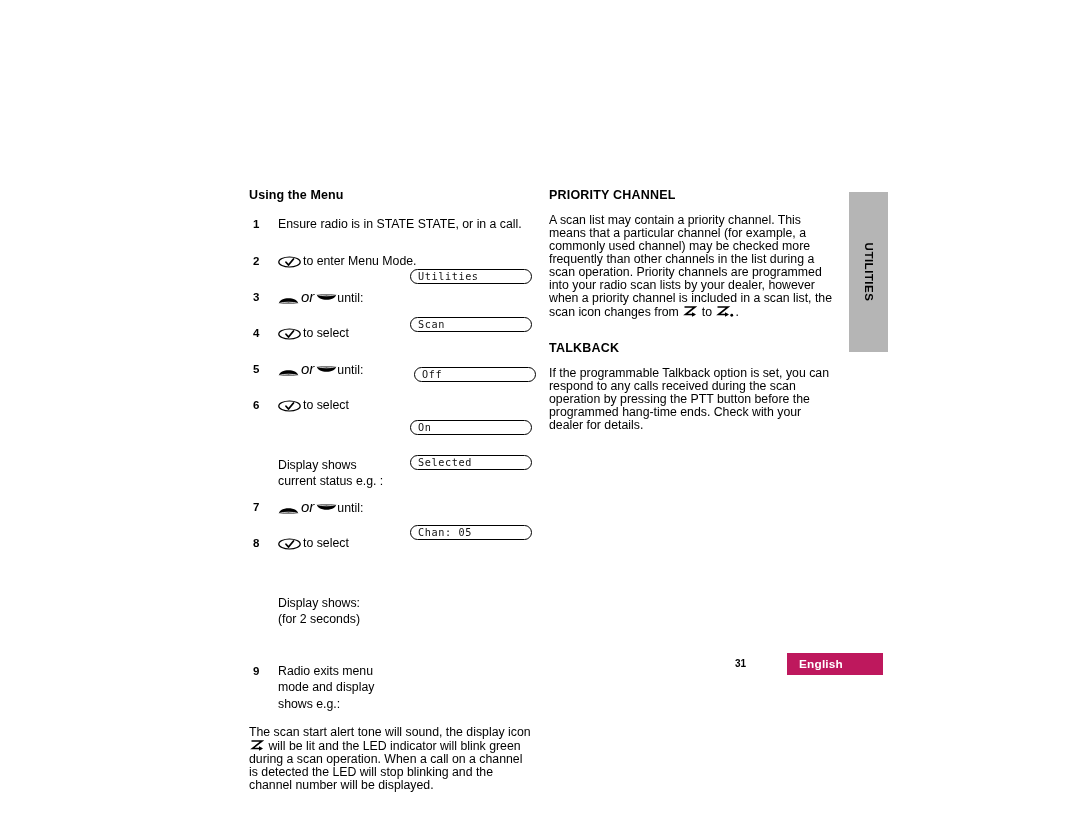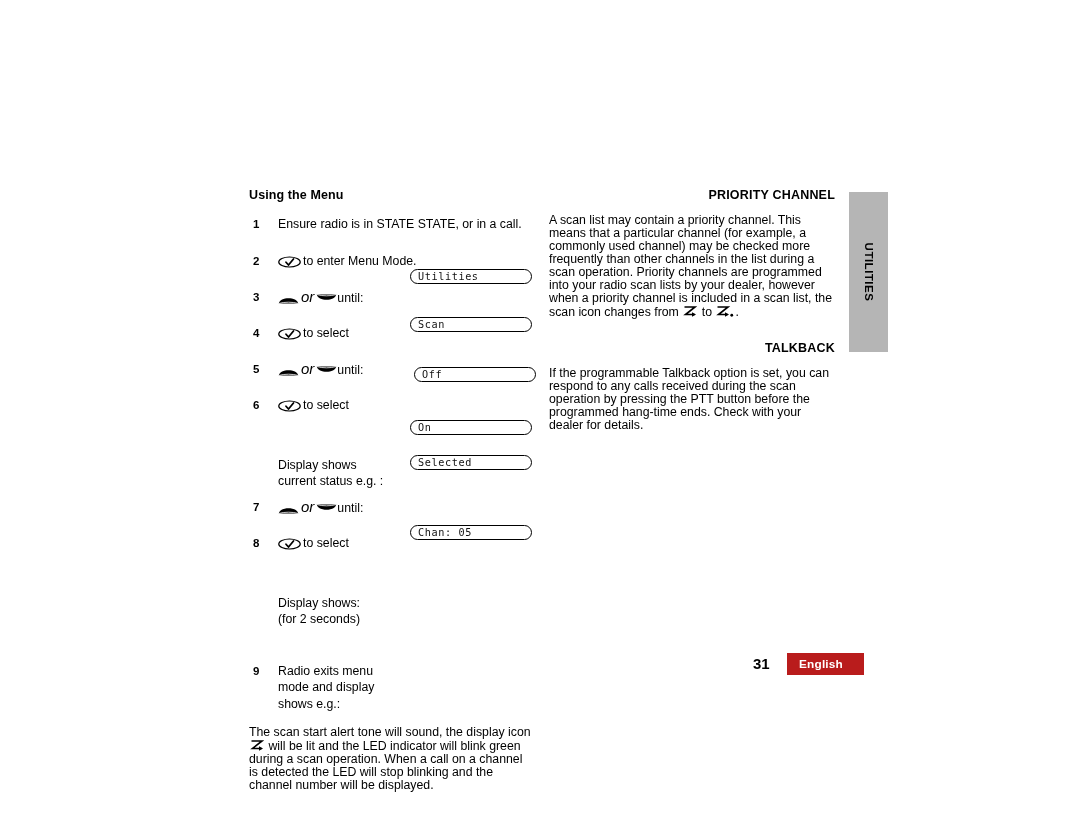--- a/index.html
+++ b/index.html
@@ -44,21 +44,20 @@
     line-height: 14px;
     margin: 0 0 14px 0;
     letter-spacing: 0.1px;
   }
   .h-sec {
     font-size: 12.5px;
     font-weight: bold;
     line-height: 14px;
     margin: 0 0 12px 0;
     letter-spacing: 0.2px;
-    text-align: right;
   }
   .h-sec.spaced-top { margin-top: 22px; }
 
   
   .para {
     font-size: 12.3px;
     line-height: 13px;
     margin: 0;
     text-align: left;
   }
@@ -163,33 +162,33 @@
     font-size: 11.5px;
     font-weight: bold;
     letter-spacing: 0.5px;
     white-space: nowrap;
     color: #000;
   }
 
   
   .footer-pageno {
     position: absolute;
-    left: 753px;
+    left: 735px;
     top: 656px;
-    font-size: 15px;
+    font-size: 10px;
     font-weight: bold;
     line-height: 16px;
   }
   .footer-lang {
     position: absolute;
     left: 787px;
     top: 653px;
-    width: 77px;
+    width: 96px;
     height: 22px;
-    background: #b91c1c;
+    background: #be185d;
   }
   .footer-lang-label {
     position: absolute;
     left: 12px;
     top: 4px;
     font-size: 11.8px;
     font-weight: bold;
     color: #ffffff;
     letter-spacing: 0.2px;
   }

